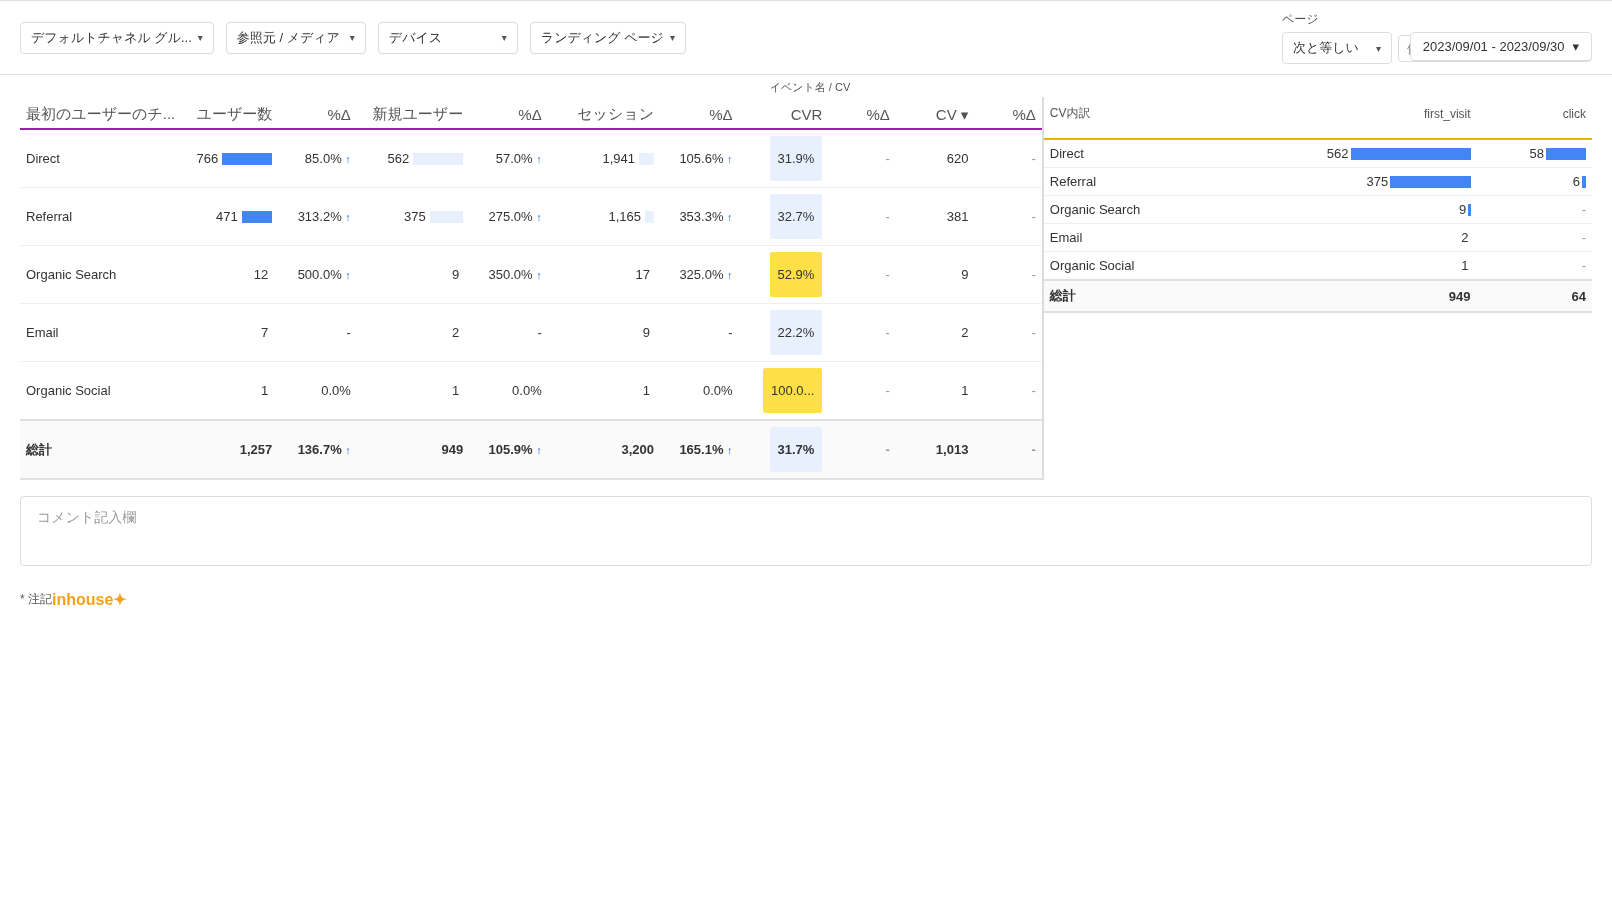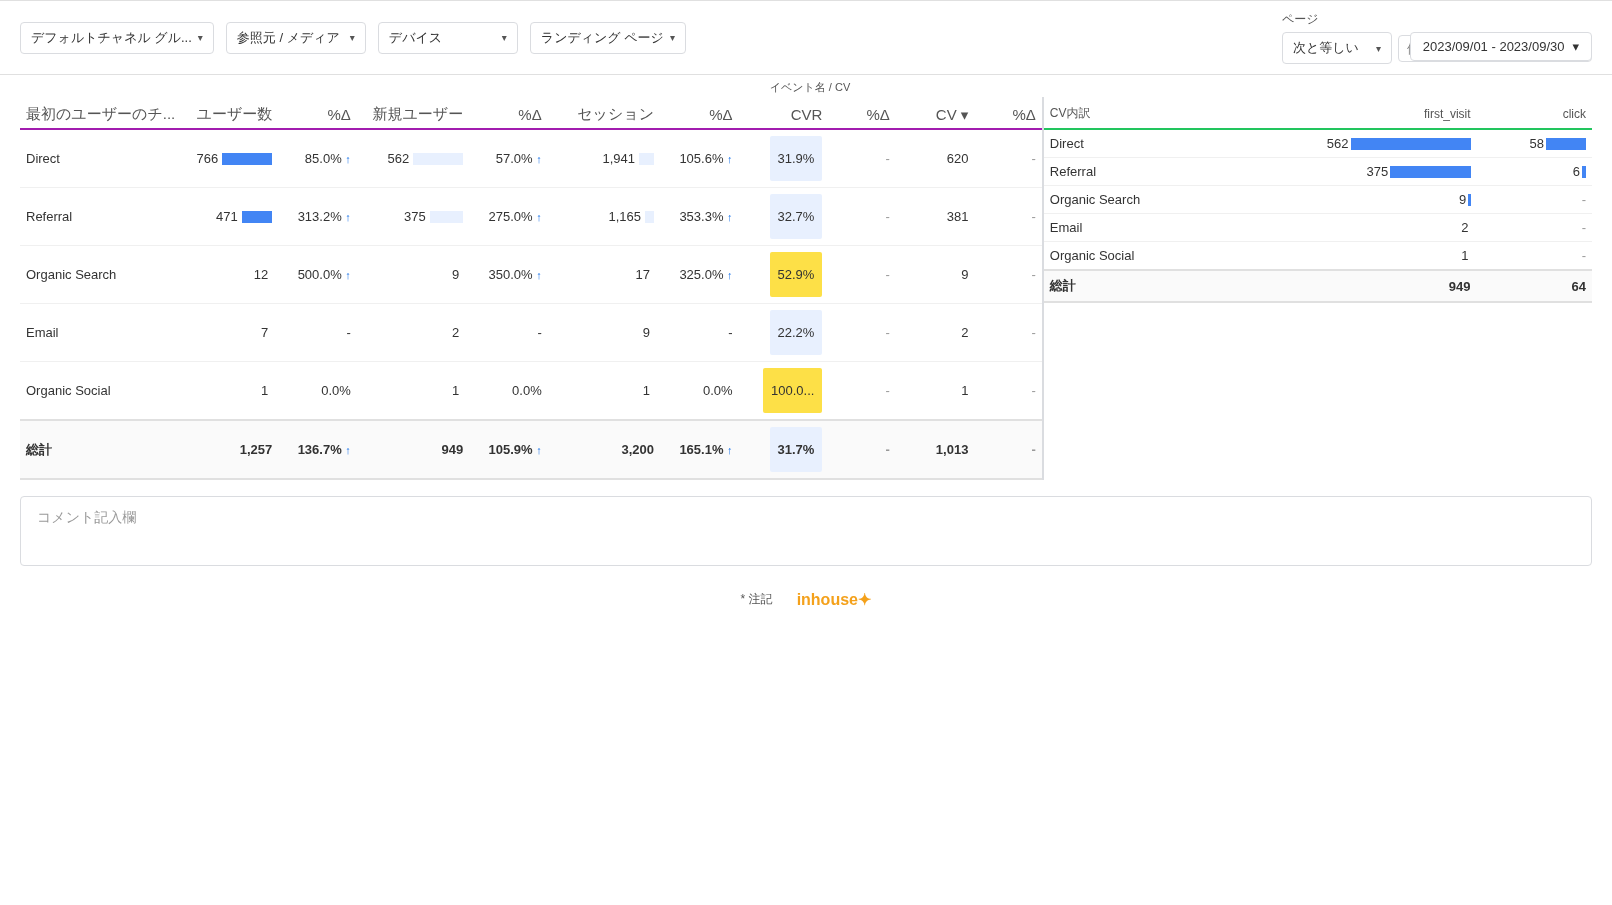--- a/index.html
+++ b/index.html
@@ -35,38 +35,38 @@
     .main-table td.left { text-align: left; }
 
     .up-arrow { color: #1a73e8; font-size: 11px; }
     .bar-cell { display: flex; align-items: center; gap: 4px; justify-content: flex-end; }
     .bar-bg { display: inline-block; height: 12px; background: #e8f0fe; vertical-align: middle; }
     .bar-fill { display: inline-block; height: 12px; background: #4285f4; vertical-align: middle; }
 
     .cvr-cell { background: #e8f0fe; padding: 15px 8px; border-radius: 2px; display: inline-block; }
     .cvr-cell.highlight { background: #fde047; }
     .right-table { width: 100%; border-collapse: collapse; table-layout: fixed; }
-    .right-table th { font-size: 12px; color: #555; font-weight: 500; text-align: right; padding: 8px 6px 6px 6px; border-bottom: 2px solid #22c55e; white-space: nowrap; }
+    .right-table th { font-size: 12px; color: #555; font-weight: 500; text-align: right; padding: 8px 6px 16px 6px; border-bottom: 2px solid #eab308; white-space: nowrap; }
     .right-table th.left { text-align: left; }
     .right-table td { font-size: 13px; padding: 6px 6px; border-bottom: 1px solid #f0f0f0; text-align: right; white-space: nowrap; }
     .right-table td.left { text-align: left; }
 
     .right-bar-cell { display: flex; align-items: center; gap: 2px; justify-content: flex-end; }
     .r-bar { display: inline-block; height: 12px; background: #4285f4; vertical-align: middle; }
 
     .tables-wrapper { display: flex; width: 100%; }
     .left-table-wrap { flex: 0 0 65%; overflow: hidden; }
     .right-table-wrap { flex: 0 0 35%; overflow: hidden; border-left: 2px solid #dadce0; padding-left: 0; }
 
     .total-row td { font-weight: 600; border-top: 2px solid #e0e0e0; border-bottom: 2px solid #e0e0e0; background: #fafafa; }
     .total-label { font-weight: 700; }
 
     .comment-box { margin: 16px 20px; border: 1px solid #dadce0; border-radius: 4px; padding: 12px 16px; min-height: 70px; color: #999; font-size: 14px; }
 
-    .footer { padding: 8px 20px; display: flex; justify-content: center; align-items: center; gap: 24px; }
+    .footer { padding: 8px 20px; display: flex; justify-content: flex-start; align-items: center; }
     .footer-note { font-size: 12px; color: #555; }
     .inhouse-logo { font-size: 16px; font-weight: 700; color: #333; }
     .inhouse-logo span { color: #f4a11b; }
 
     .dash { color: #999; }
   </style>
 </head>
 <body>
 
 <div style="position:relative;">

